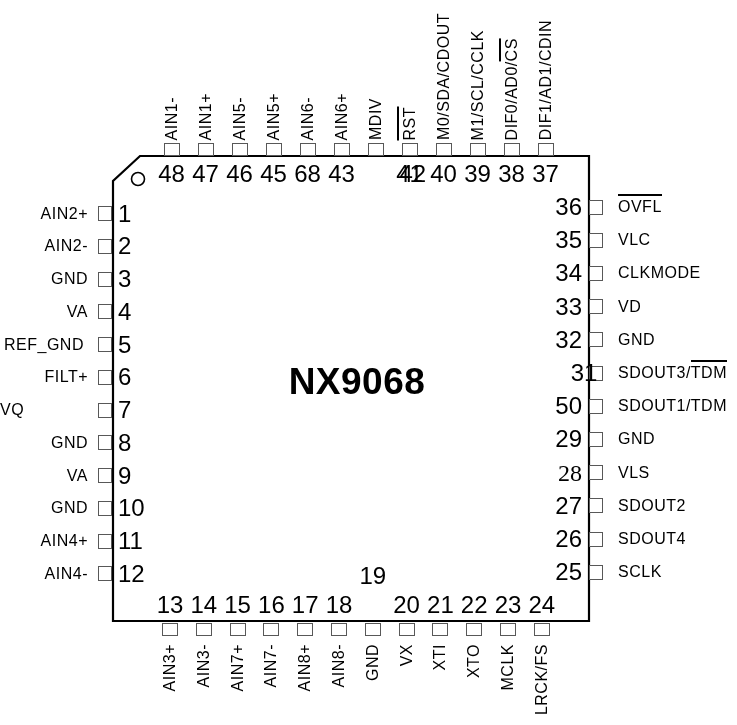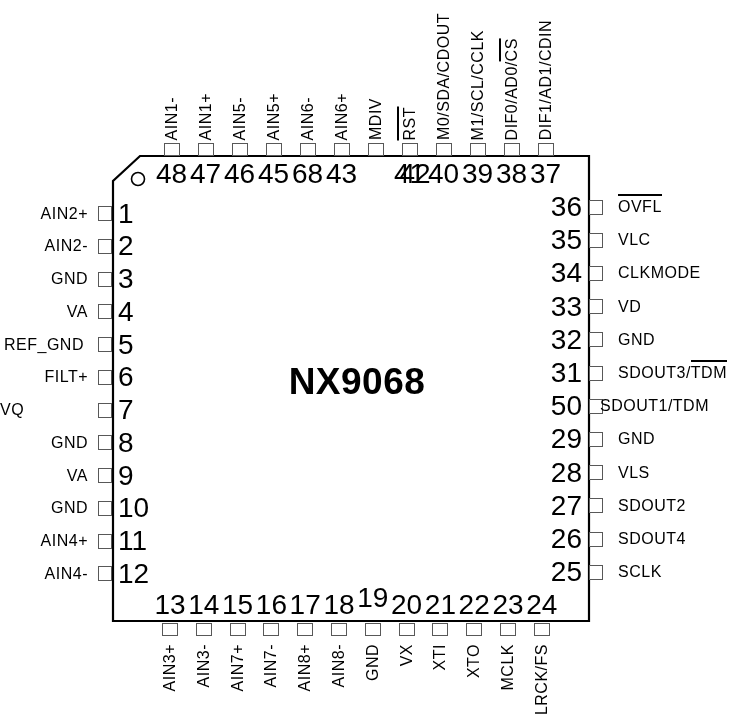--- a/index.html
+++ b/index.html
@@ -6,21 +6,21 @@
   #canvas{
     position:relative;width:737px;height:725px;background:#ffffff;overflow:hidden;
     font-family:"Liberation Sans","DejaVu Sans",sans-serif;color:#000;
   }
   #outline-svg{position:absolute;left:0;top:0;}
   .pin-sq{
     position:absolute;box-sizing:border-box;background:#ffffff;
     border:1.5px solid #585858;
   }
   .pin-num{
-    position:absolute;font-size:28px;line-height:24px;white-space:nowrap;color:#000;
+    position:absolute;font-size:24px;line-height:24px;white-space:nowrap;color:#000;
   }
   .pin-label{
     position:absolute;font-size:16px;letter-spacing:0.5px;white-space:nowrap;color:#000;
   }
   .pin-label.h{line-height:22px;}
   .pin-label.v{
     writing-mode:vertical-rl;transform:rotate(180deg);line-height:18px;
   }
   .pin-label.h .ovl{border-top:2px solid #000;padding-top:2px;}
   .pin-label.v .ovl{border-right:2px solid #000;padding-right:2px;}
@@ -120,30 +120,30 @@
       <div class="pin-sq" style="left: 589px; top: 265.9px; width: 14px; height: 15px;"></div>
       <div class="pin-num" style="left: 542px; top: 261.4px; width: 40px; text-align: right;">34</div>
       <div class="pin-label h" style="left: 618px; top: 262.4px;">CLKMODE</div>
       <div class="pin-sq" style="left: 589px; top: 299.1px; width: 14px; height: 15px;"></div>
       <div class="pin-num" style="left: 542px; top: 294.6px; width: 40px; text-align: right;">33</div>
       <div class="pin-label h" style="left: 618px; top: 295.6px;">VD</div>
       <div class="pin-sq" style="left: 589px; top: 332.3px; width: 14px; height: 15px;"></div>
       <div class="pin-num" style="left: 542px; top: 327.8px; width: 40px; text-align: right;">32</div>
       <div class="pin-label h" style="left: 618px; top: 328.8px;">GND</div>
       <div class="pin-sq" style="left: 589px; top: 365.5px; width: 14px; height: 15px;"></div>
-      <div class="pin-num" style="left: 542px; top: 361px; width: 40px; text-align: right;">31</div>
+      <div class="pin-num" style="left: 564px; top: 361px; width: 40px; text-align: center;">31</div>
       <div class="pin-label h" style="left: 618px; top: 362px;"><span>SDOUT3/</span><span class="ovl">TDM</span></div>
       <div class="pin-sq" style="left: 589px; top: 398.7px; width: 14px; height: 15px;"></div>
       <div class="pin-num" style="left: 542px; top: 394.2px; width: 40px; text-align: right;">50</div>
-      <div class="pin-label h" style="left: 600px; top: 395.2px;">SDOUT1/TDM</div>
+      <div class="pin-label h" style="left: 618px; top: 395.2px;">SDOUT1/TDM</div>
       <div class="pin-sq" style="left: 589px; top: 431.9px; width: 14px; height: 15px;"></div>
       <div class="pin-num" style="left: 542px; top: 427.4px; width: 40px; text-align: right;">29</div>
       <div class="pin-label h" style="left: 618px; top: 428.4px;">GND</div>
       <div class="pin-sq" style="left: 589px; top: 465.1px; width: 14px; height: 15px;"></div>
-      <div class="pin-num" style="left: 542px; top: 460.6px; width: 40px; text-align: right;">28</div>
+      <div class="pin-num" style="left: 542px; top: 460.6px; width: 40px; text-align: right; font-family: Liberation Serif, serif;">28</div>
       <div class="pin-label h" style="left: 618px; top: 461.6px;">VLS</div>
       <div class="pin-sq" style="left: 589px; top: 498.3px; width: 14px; height: 15px;"></div>
       <div class="pin-num" style="left: 542px; top: 493.8px; width: 40px; text-align: right;">27</div>
       <div class="pin-label h" style="left: 618px; top: 494.8px;">SDOUT2</div>
       <div class="pin-sq" style="left: 589px; top: 531.5px; width: 14px; height: 15px;"></div>
       <div class="pin-num" style="left: 542px; top: 527px; width: 40px; text-align: right;">26</div>
       <div class="pin-label h" style="left: 618px; top: 528px;">SDOUT4</div>
       <div class="pin-sq" style="left: 589px; top: 564.7px; width: 14px; height: 15px;"></div>
       <div class="pin-num" style="left: 542px; top: 560.2px; width: 40px; text-align: right;">25</div>
       <div class="pin-label h" style="left: 618px; top: 561.2px;">SCLK</div>
@@ -159,21 +159,21 @@
       <div class="pin-sq" style="left: 263.4px; top: 623px; width: 16px; height: 13px;"></div>
       <div class="pin-num" style="left: 251.4px; top: 593px; width: 40px; text-align: center;">16</div>
       <div class="pin-label v" style="left: 262.4px; top: 644px;">AIN7-</div>
       <div class="pin-sq" style="left: 297.2px; top: 623px; width: 16px; height: 13px;"></div>
       <div class="pin-num" style="left: 285.2px; top: 593px; width: 40px; text-align: center;">17</div>
       <div class="pin-label v" style="left: 296.2px; top: 644px;">AIN8+</div>
       <div class="pin-sq" style="left: 331px; top: 623px; width: 16px; height: 13px;"></div>
       <div class="pin-num" style="left: 319px; top: 593px; width: 40px; text-align: center;">18</div>
       <div class="pin-label v" style="left: 330px; top: 644px;">AIN8-</div>
       <div class="pin-sq" style="left: 364.8px; top: 623px; width: 16px; height: 13px;"></div>
-      <div class="pin-num" style="left: 352.8px; top: 586px; width: 40px; text-align: center;">19</div>
+      <div class="pin-num" style="left: 352.8px; top: 564px; width: 40px; text-align: center;">19</div>
       <div class="pin-label v" style="left: 363.8px; top: 644px;">GND</div>
       <div class="pin-sq" style="left: 398.6px; top: 623px; width: 16px; height: 13px;"></div>
       <div class="pin-num" style="left: 386.6px; top: 593px; width: 40px; text-align: center;">20</div>
       <div class="pin-label v" style="left: 397.6px; top: 644px;">VX</div>
       <div class="pin-sq" style="left: 432.4px; top: 623px; width: 16px; height: 13px;"></div>
       <div class="pin-num" style="left: 420.4px; top: 593px; width: 40px; text-align: center;">21</div>
       <div class="pin-label v" style="left: 431.4px; top: 644px;">XTI</div>
       <div class="pin-sq" style="left: 466.2px; top: 623px; width: 16px; height: 13px;"></div>
       <div class="pin-num" style="left: 454.2px; top: 593px; width: 40px; text-align: center;">22</div>
       <div class="pin-label v" style="left: 465.2px; top: 644px;">XTO</div>

